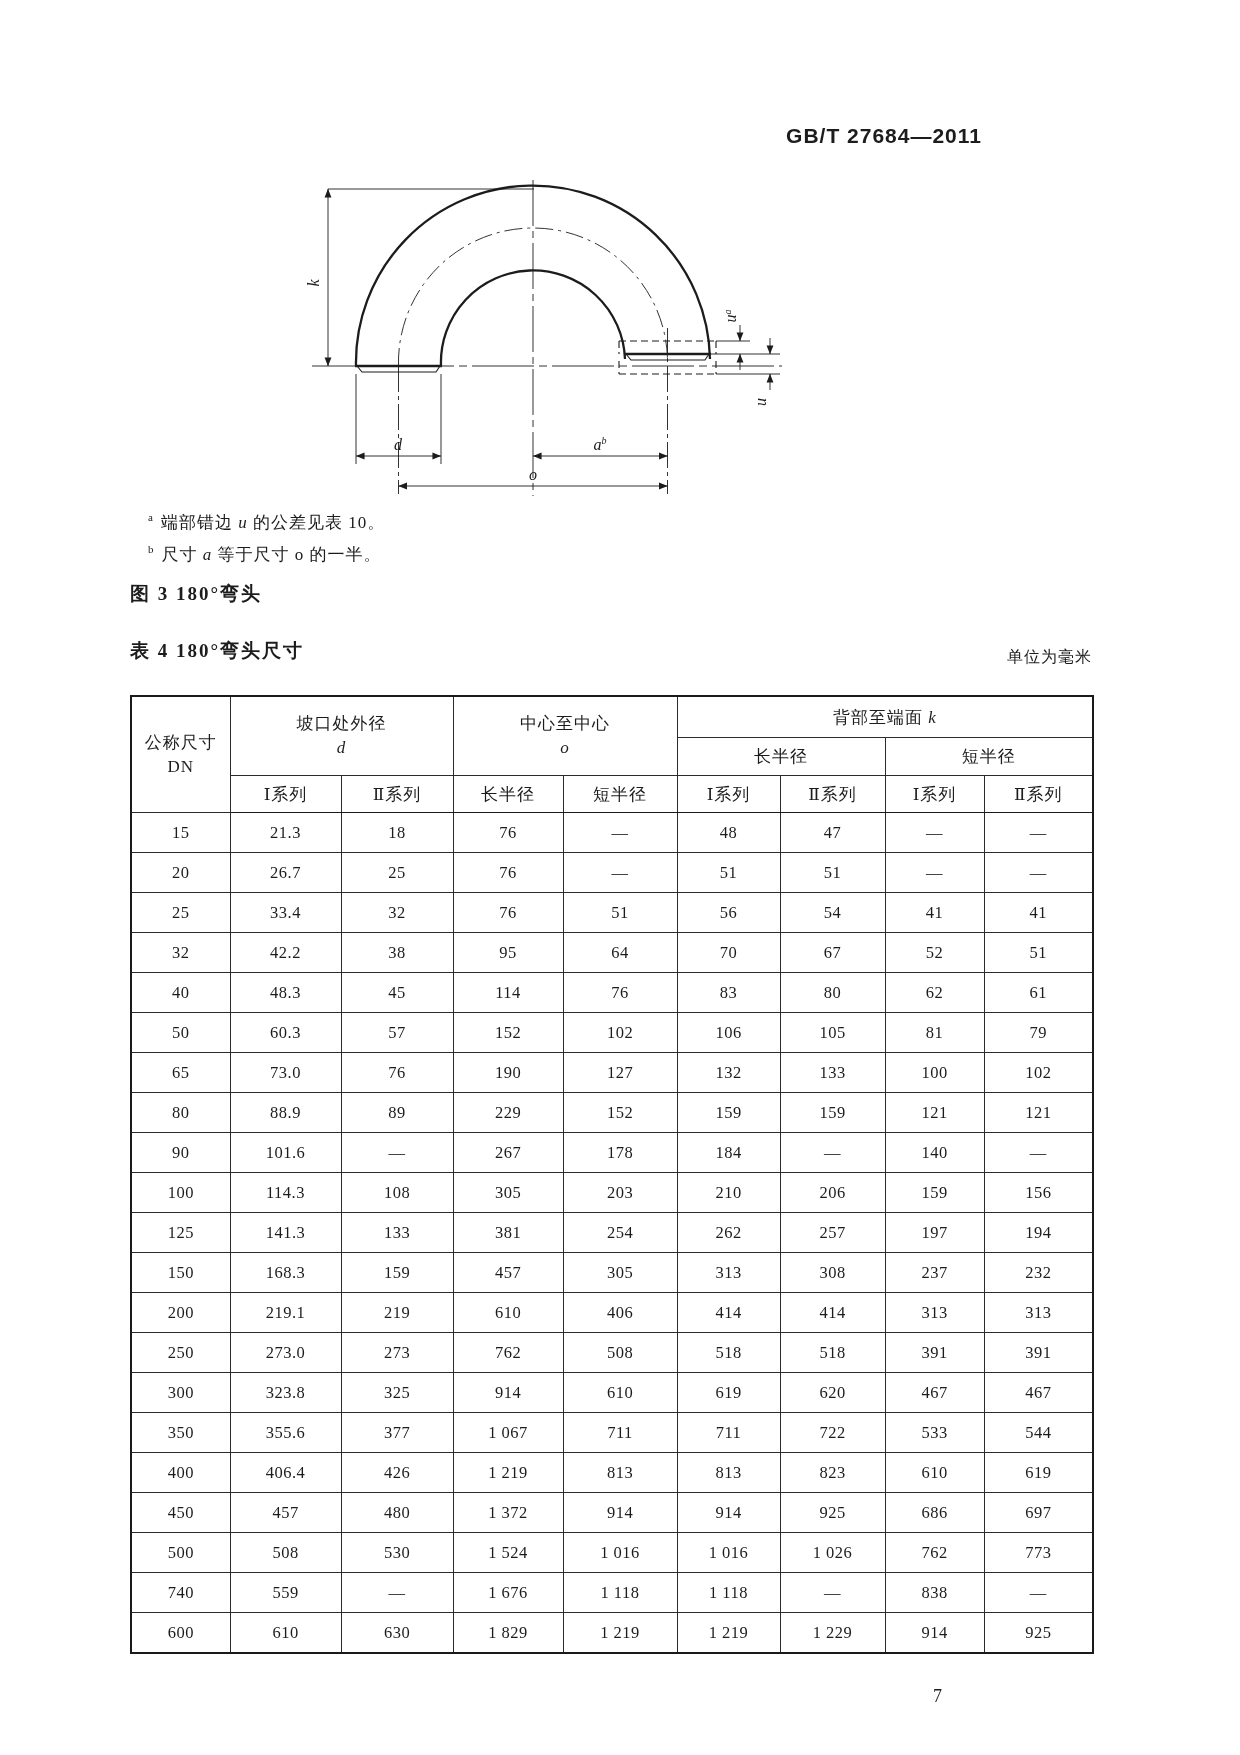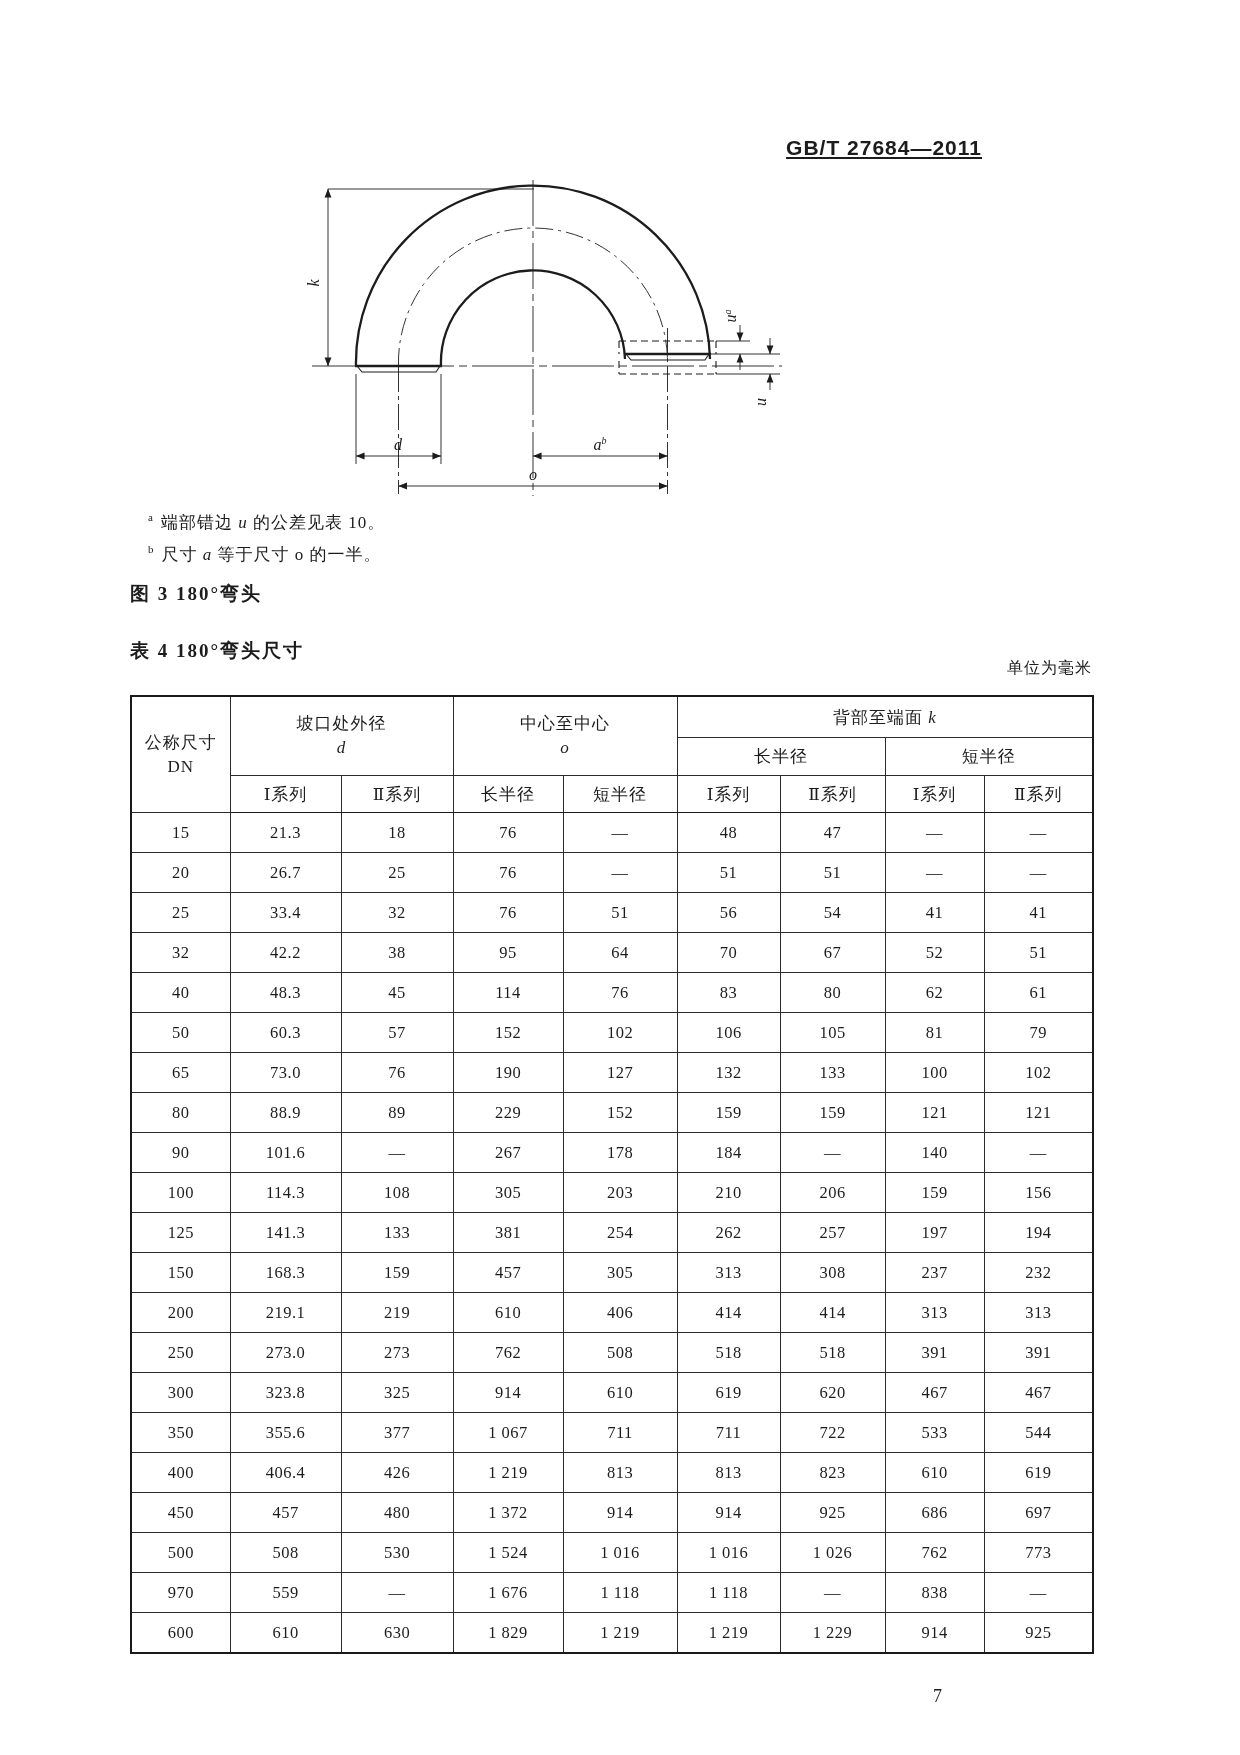--- a/index.html
+++ b/index.html
@@ -6,44 +6,43 @@
   body{
     width:1240px;height:1755px;position:relative;
     background:#ffffff;color:#1c1c1c;
     font-family:"Liberation Serif","DejaVu Serif",serif;
     overflow:hidden;
   }
   .abs{position:absolute;}
 
   
   .std-code{
-    top:136px;right:258px;
+    top:124px;right:258px;
     font-size:21px;font-weight:bold;letter-spacing:1px;
     font-family:"Liberation Sans","DejaVu Sans",sans-serif;
-    text-decoration:underline;
   }
 
   
   .figure-wrap{left:288px;top:178px;width:500px;height:322px;}
   .figure-wrap svg{display:block;}
   .notes{left:148px;top:504px;font-size:17px;line-height:27px;letter-spacing:1px;}
   .notes sup{font-size:11px;margin-right:7px;}
   .note-var{font-style:italic;font-family:"Liberation Serif",serif;}
   .fig-caption{
     left:130px;top:581px;width:962px;
     font-size:19px;font-weight:bold;letter-spacing:2px;
   }
 
   
   .table-titlebar{left:130px;top:638px;width:962px;height:26px;}
   .table-title{
     position:absolute;left:0;width:100%;text-align:left;
     font-size:19px;font-weight:bold;letter-spacing:2px;
   }
-  .unit-note{position:absolute;right:0;top:20px;font-size:16px;letter-spacing:1px;}
+  .unit-note{position:absolute;right:0;top:9px;font-size:16px;letter-spacing:1px;}
 
   
   .table-wrap{left:130px;top:695px;width:962px;}
   table{border-collapse:collapse;table-layout:fixed;width:962px;border:2px solid #1a1a1a;}
   th,td{
     border:1px solid #2b2b2b;text-align:center;vertical-align:middle;
     font-weight:normal;padding:0;
   }
   thead th{font-size:17px;letter-spacing:1px;}
   thead tr.hr1 th{height:40px;}
@@ -393,21 +392,21 @@
           <td>508</td>
           <td>530</td>
           <td>1 524</td>
           <td>1 016</td>
           <td>1 016</td>
           <td>1 026</td>
           <td>762</td>
           <td>773</td>
         </tr>
         <tr>
-          <td>970</td>
+          <td>740</td>
           <td>559</td>
           <td>—</td>
           <td>1 676</td>
           <td>1 118</td>
           <td>1 118</td>
           <td>—</td>
           <td>838</td>
           <td>—</td>
         </tr>
         <tr>

